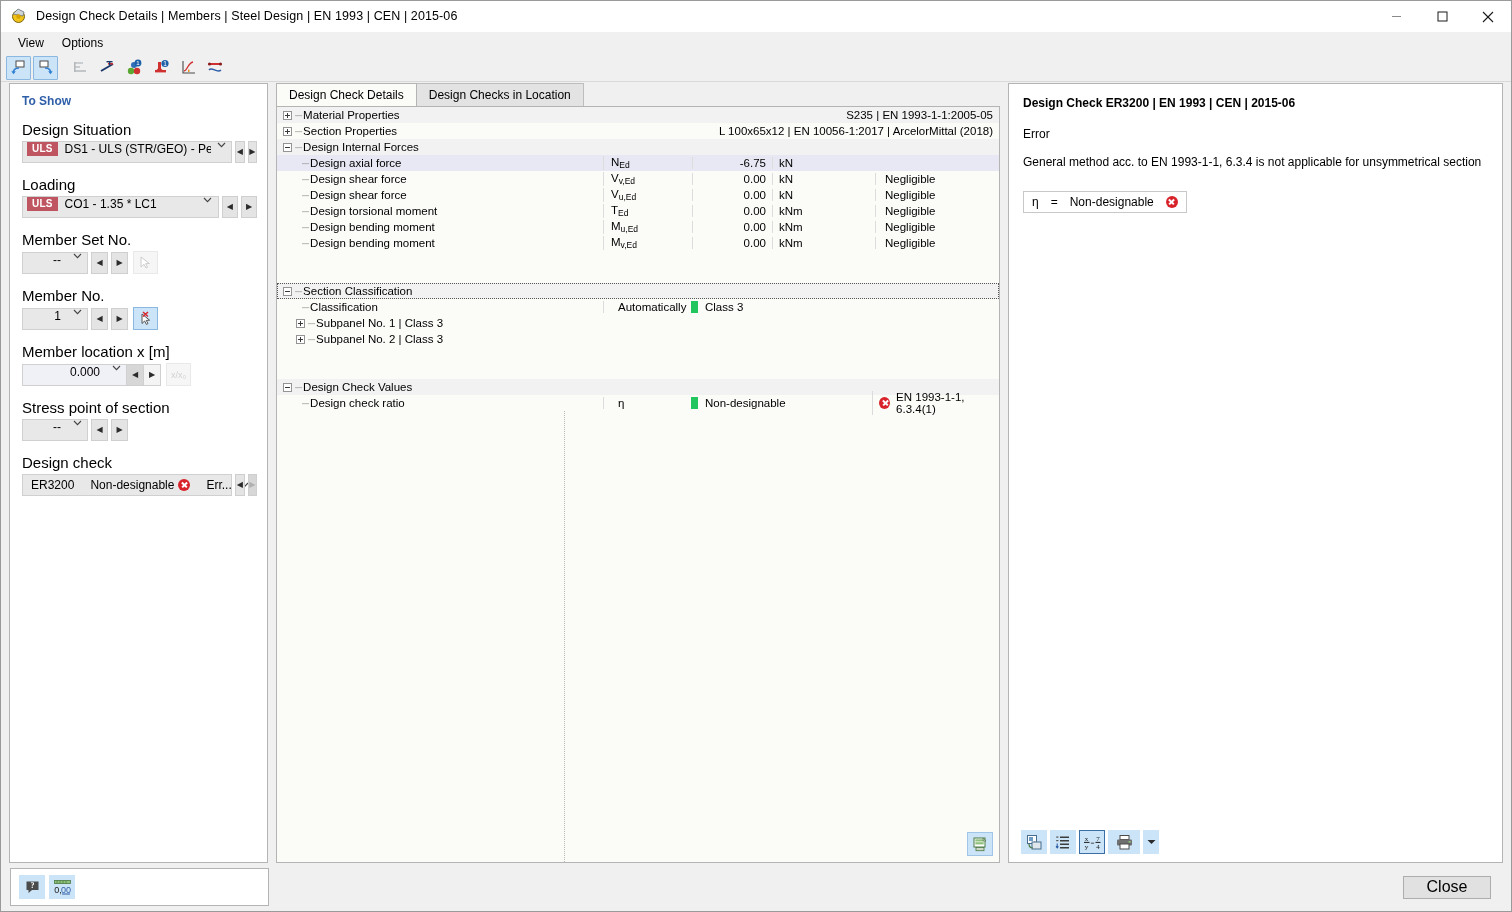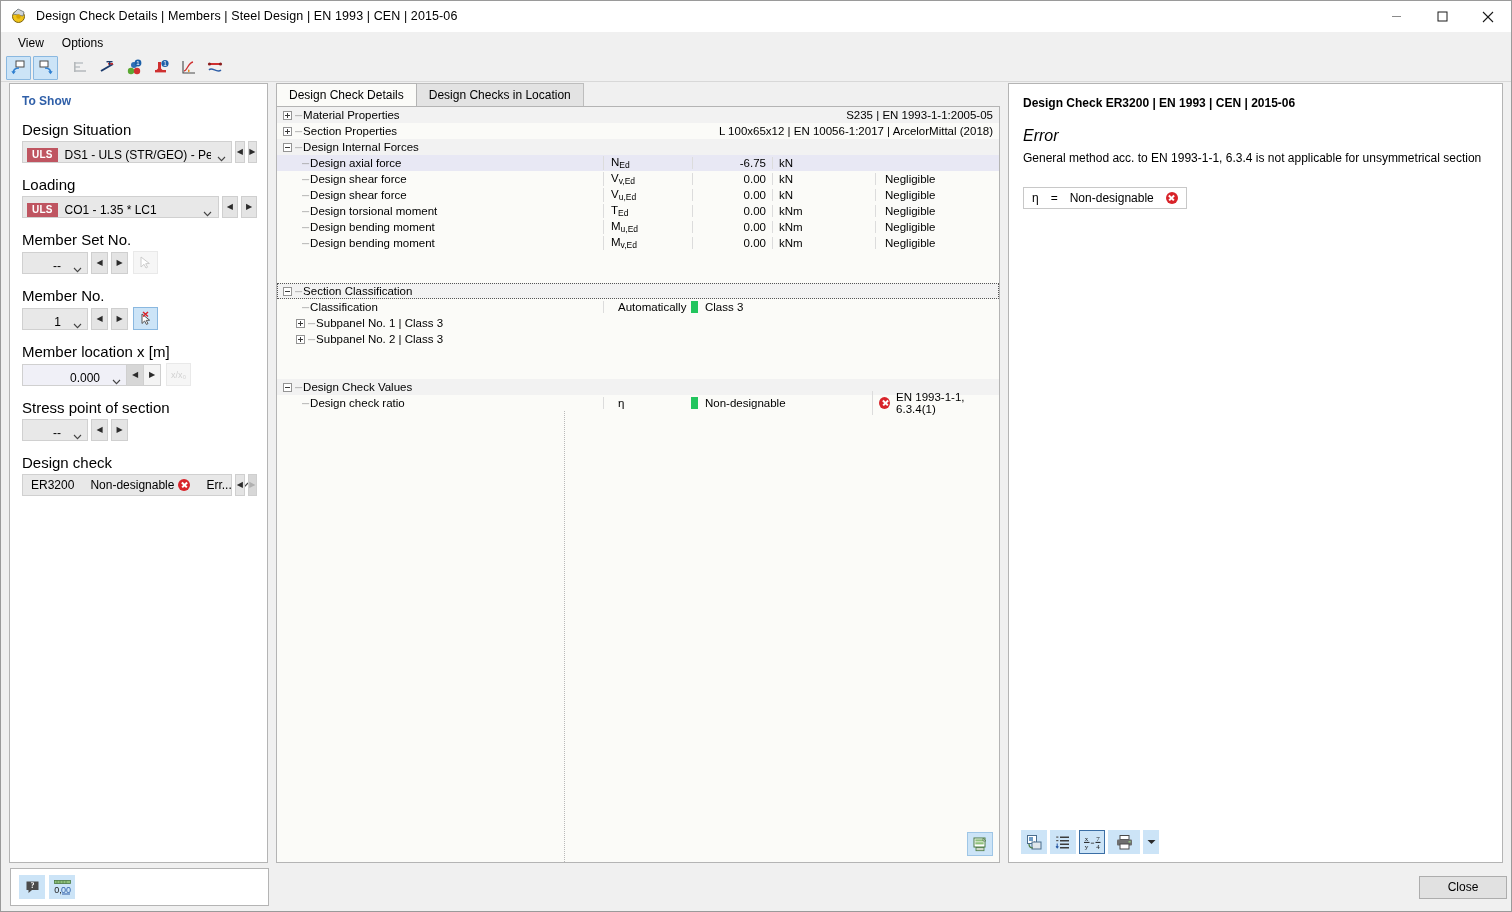--- a/index.html
+++ b/index.html
@@ -116,21 +116,21 @@
     margin-bottom: 3px;
     margin-top: 13px;
   }
   .field-label:first-of-type { margin-top: 0; }
   .ctrl-row { display: flex; align-items: center; gap: 0px; }
 
   .combo {
     height: 22px;
     background: #e8e8e8;
     border: 1px solid #d0d0d0;
-    display: flex; align-items: flex-end;
+    display: flex; align-items: flex-start;
     position: relative;
   }
   .combo.lilac { background:#f0f0f7; }
   .uls-badge {
     background: #bf5561;
     color: #fff;
     font-size: 10px;
     font-weight: bold;
     padding: 2px 5px 2px 5px;
     margin-left: 4px;
@@ -276,21 +276,21 @@
   .rightpanel {
     width: 495px;
     margin-left: 8px;
     background: #fff;
     border: 1px solid #b4b4b4;
     flex: none;
     position: relative;
     padding: 12px 14px;
   }
   .rp-title { font-size: 12px; font-weight: bold; margin-bottom: 17px;}
-  .rp-err-head { font-size: 16px; margin-bottom: 6px; font-style: italic;}
+  .rp-err-head { font-size: 12px; margin-bottom: 14px;}
   .rp-err-body { font-size: 12px; }
   .formula-box {
     margin-top: 22px;
     display:inline-flex; align-items:center;
     border:1px solid #c8c8c8;
     background:#fff;
     padding: 3px 8px;
     font-size: 12px;
     gap: 12px;
   }
@@ -313,24 +313,24 @@
     display:flex; align-items:center;
   }
   .sb-left {
     margin-left: 9px;
     width: 259px; height: 38px;
     background:#fff; border:1px solid #b4b4b4;
     display:flex; align-items:center; gap:4px; padding-left:8px;
   }
   .sb-btn { width:26px;height:24px;background:#cce4f7;display:flex;align-items:center;justify-content:center;}
   .close-btn {
-    position:absolute; right:4px;
+    position:absolute; right:20px;
     width:88px;height:23px;
     background:#e1e1e1; border:1px solid #adadad;
-    font-size:12px; display:flex;align-items:center;justify-content:center;
+    font-size:16px; display:flex;align-items:center;justify-content:center;
   }
 </style>
 </head>
 <body>
 
 <div class="window">
 
   <div class="titlebar">
     <span class="title-icon">
       <svg width="18" height="18" viewBox="0 0 18 18">

